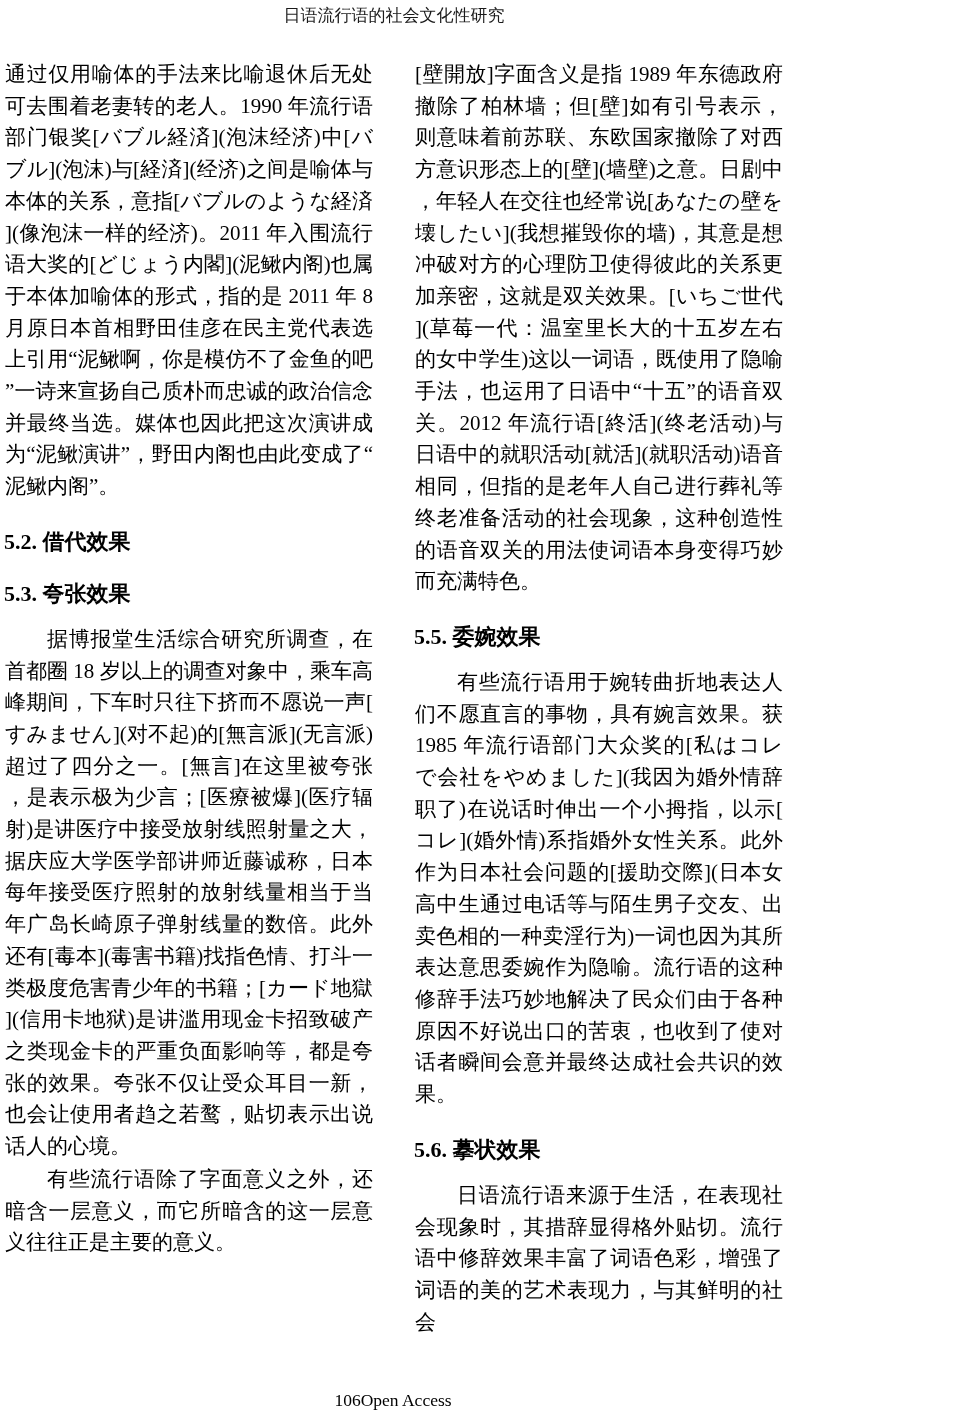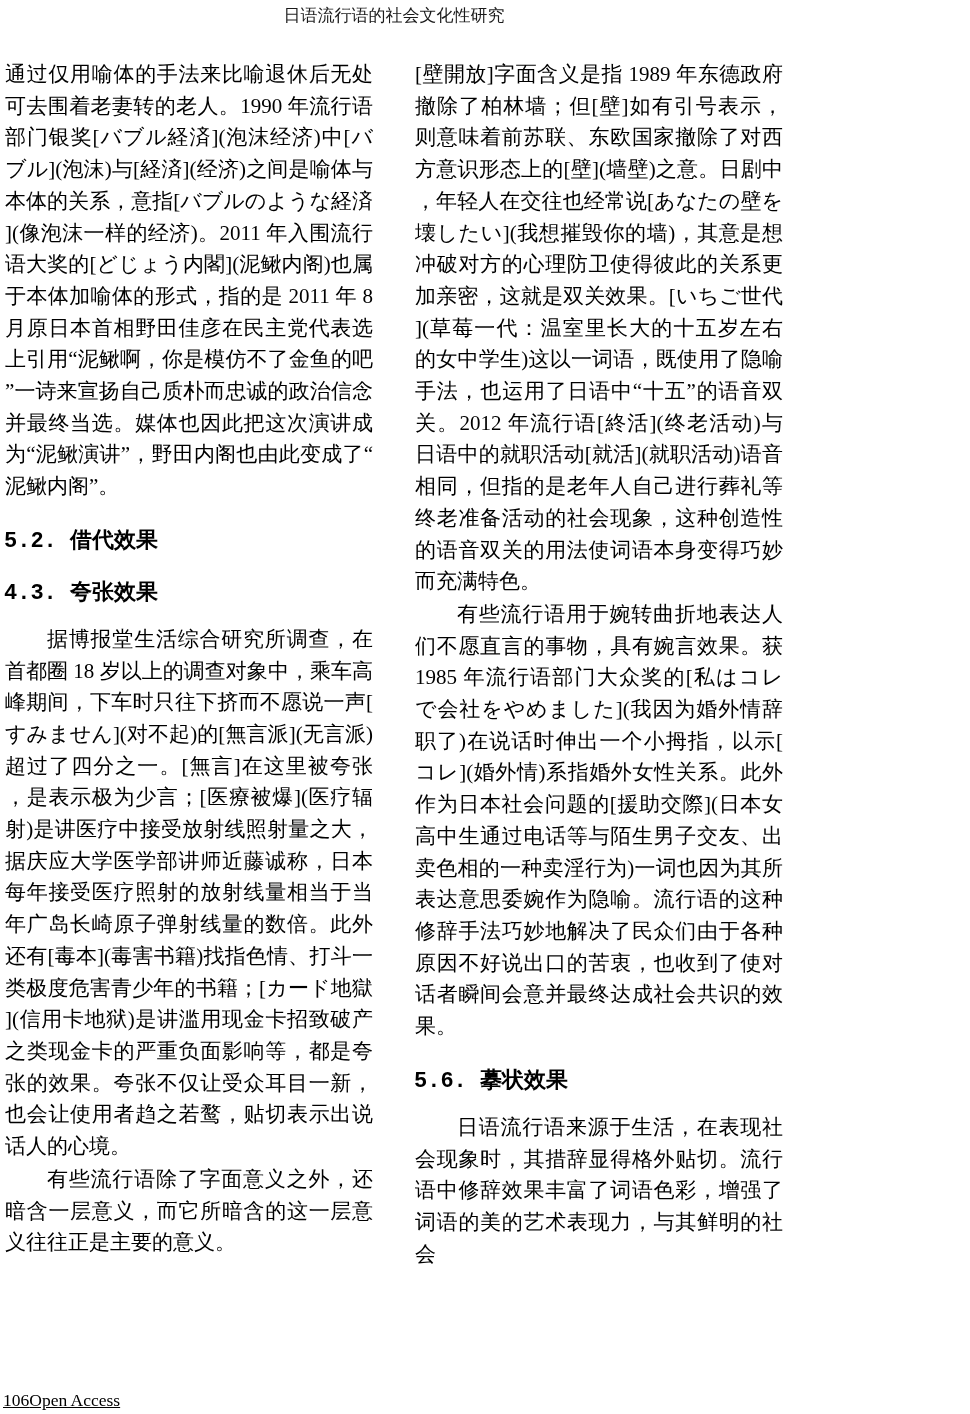--- a/index.html
+++ b/index.html
@@ -39,59 +39,59 @@
     text-justify: inter-character;
     word-break: break-all;
     line-break: anywhere;
   }
   .col p {
     margin: 1px;
     text-indent: 2em;
   }
   .col p.continued { text-indent: 0; }
   .col h2 {
-    font-family: Liberation Mono, monospace;
+    font-family: Liberation Serif, serif;
     font-size: 22px;
     font-weight: bold;
     line-height: 26px;
     margin: 26px 0 17px 0;
     text-align: left;
     text-indent: 0;
   }
   .doc-footer {
     position: absolute;
     left: 3px;
     right: 5px;
     bottom: 4px;
     display: flex;
-    justify-content: flex-start;
+    justify-content: center;
     font-size: 17.5px;
     line-height: 20px;
-    text-decoration: underline;
   }
 </style>
 </head>
 <body>
 
 <div class="page">
 
   <div class="doc-header">日语流行语的社会文化性研究</div>
 
   <div class="columns">
 
     <div class="col">
       <p class="continued">通过仅用喻体的手法来比喻退休后无处可去围着老妻转的老人。1990 年流行语部门银奖[バブル経済](泡沫经济)中[バブル](泡沫)与[経済](经济)之间是喻体与本体的关系，意指[バブルのような経済](像泡沫一样的经济)。2011 年入围流行语大奖的[どじょう内閣](泥鳅内阁)也属于本体加喻体的形式，指的是 2011 年 8 月原日本首相野田佳彦在民主党代表选上引用“泥鳅啊，你是模仿不了金鱼的吧”一诗来宣扬自己质朴而忠诚的政治信念并最终当选。媒体也因此把这次演讲成为“泥鳅演讲”，野田内阁也由此变成了“泥鳅内阁”。</p>
       <h2>5.2. 借代效果</h2>
-      <h2>4.3. 夸张效果</h2>
+      <h2>5.3. 夸张效果</h2>
       <p>据博报堂生活综合研究所调查，在首都圈 18 岁以上的调查对象中，乘车高峰期间，下车时只往下挤而不愿说一声[すみません](对不起)的[無言派](无言派)超过了四分之一。[無言]在这里被夸张，是表示极为少言；[医療被爆](医疗辐射)是讲医疗中接受放射线照射量之大，据庆应大学医学部讲师近藤诚称，日本每年接受医疗照射的放射线量相当于当年广岛长崎原子弹射线量的数倍。此外还有[毒本](毒害书籍)找指色情、打斗一类极度危害青少年的书籍；[カード地獄](信用卡地狱)是讲滥用现金卡招致破产之类现金卡的严重负面影响等，都是夸张的效果。夸张不仅让受众耳目一新，也会让使用者趋之若鹜，贴切表示出说话人的心境。</p>
       <p>有些流行语除了字面意义之外，还暗含一层意义，而它所暗含的这一层意义往往正是主要的意义。</p>
     </div>
 
     <div class="col">
       <p class="continued">[壁開放]字面含义是指 1989 年东德政府撤除了柏林墙；但[壁]如有引号表示，则意味着前苏联、东欧国家撤除了对西方意识形态上的[壁](墙壁)之意。日剧中，年轻人在交往也经常说[あなたの壁を壊したい](我想摧毁你的墙)，其意是想冲破对方的心理防卫使得彼此的关系更加亲密，这就是双关效果。[いちご世代](草莓一代：温室里长大的十五岁左右的女中学生)这以一词语，既使用了隐喻手法，也运用了日语中“十五”的语音双关。2012 年流行语[終活](终老活动)与日语中的就职活动[就活](就职活动)语音相同，但指的是老年人自己进行葬礼等终老准备活动的社会现象，这种创造性的语音双关的用法使词语本身变得巧妙而充满特色。</p>
+      <h2>5.5. 委婉效果</h2>
       <p>有些流行语用于婉转曲折地表达人们不愿直言的事物，具有婉言效果。获 1985 年流行语部门大众奖的[私はコレで会社をやめました](我因为婚外情辞职了)在说话时伸出一个小拇指，以示[コレ](婚外情)系指婚外女性关系。此外作为日本社会问题的[援助交際](日本女高中生通过电话等与陌生男子交友、出卖色相的一种卖淫行为)一词也因为其所表达意思委婉作为隐喻。流行语的这种修辞手法巧妙地解决了民众们由于各种原因不好说出口的苦衷，也收到了使对话者瞬间会意并最终达成社会共识的效果。</p>
       <h2>5.6. 摹状效果</h2>
       <p>日语流行语来源于生活，在表现社会现象时，其措辞显得格外贴切。流行语中修辞效果丰富了词语色彩，增强了词语的美的艺术表现力，与其鲜明的社会</p>
     </div>
 
   </div>
 
   <div class="doc-footer">
     <span>106</span>
     <span>Open Access</span>

